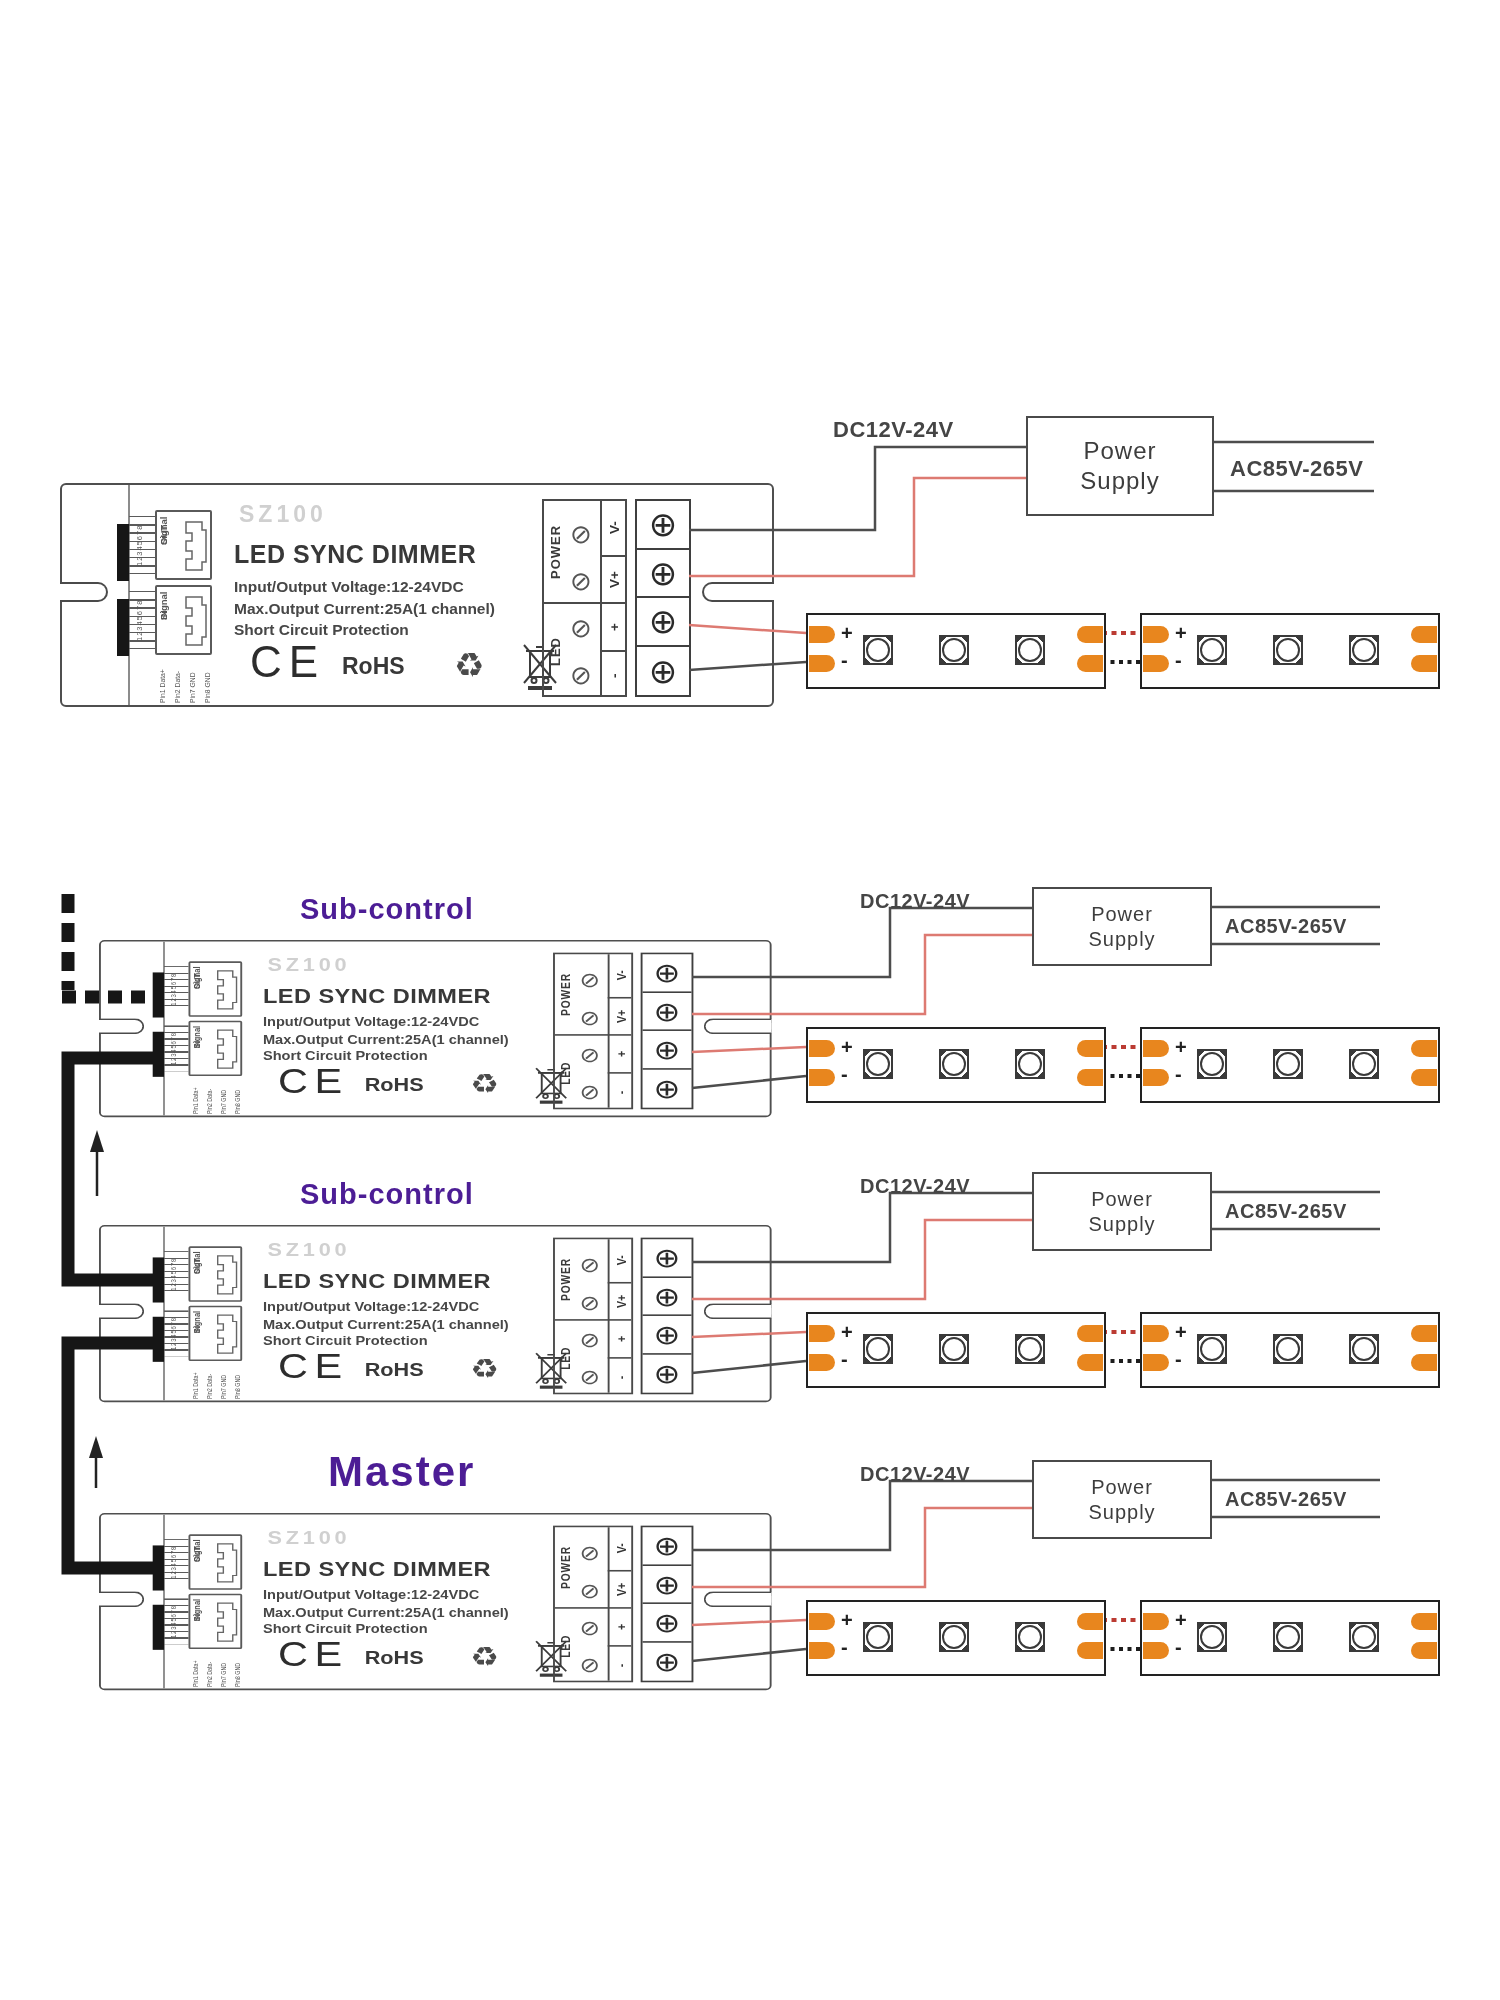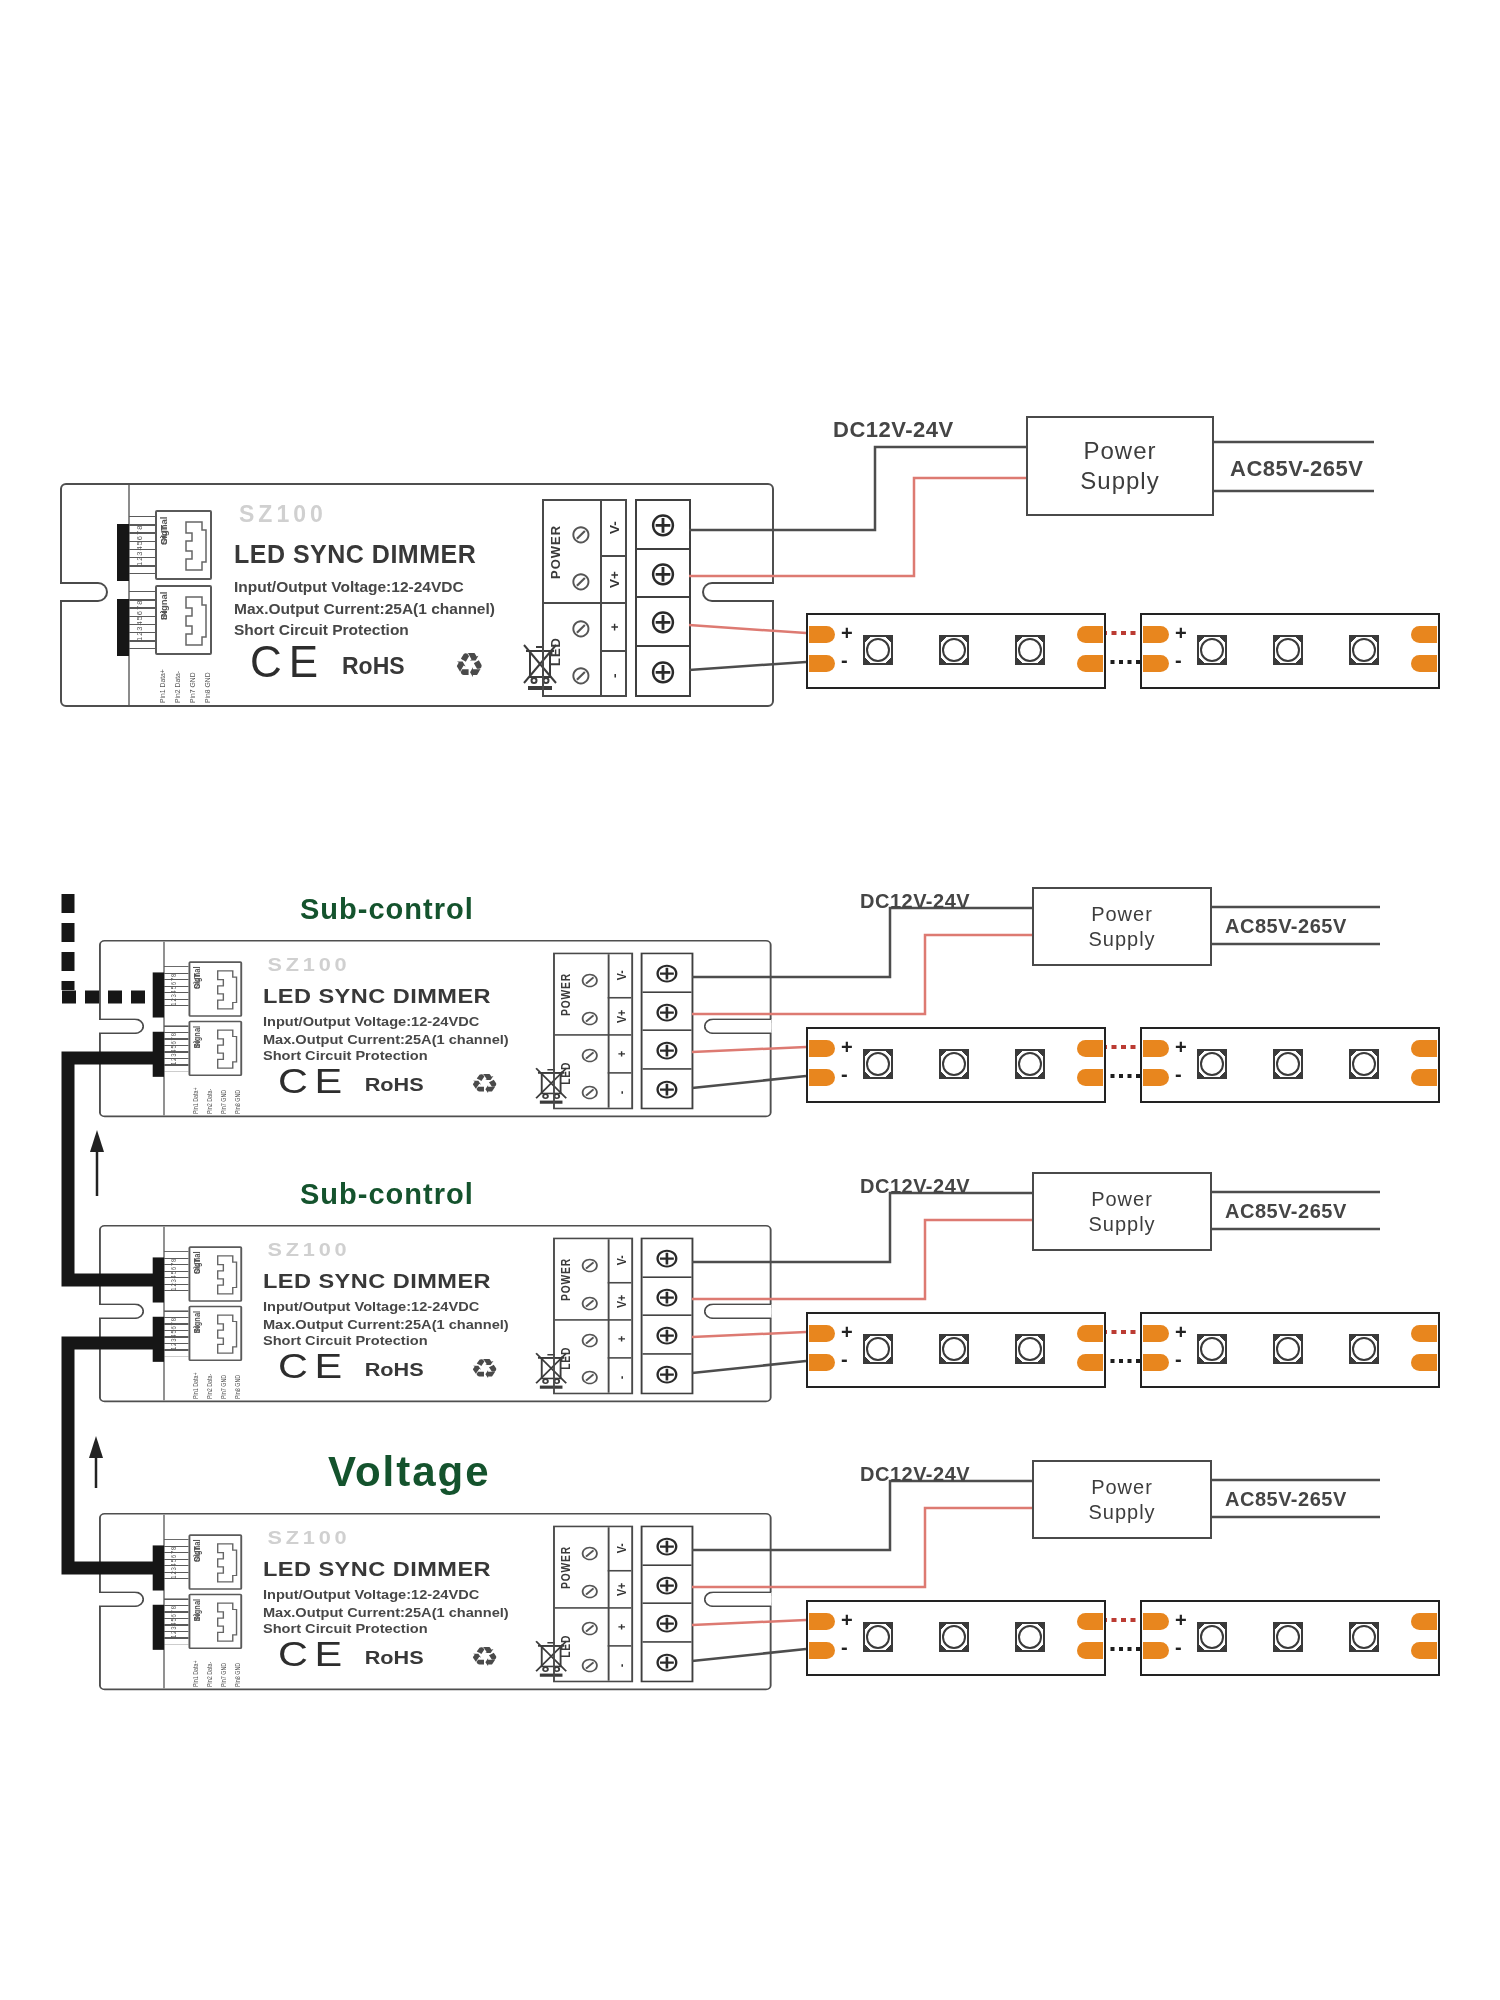--- a/index.html
+++ b/index.html
@@ -93,21 +93,21 @@
     linear-gradient(315deg,#3a3a3a 4px,transparent 4px);}
   .led i{display:block;position:absolute;left:1px;top:1px;right:1px;bottom:1px;
          border:2px solid #3a3a3a;border-radius:50%;}
   .led1{left:55px;} .led2{left:131px;} .led3{left:207px;}
   #s1a{left:806px;top:613px;} #s1b{left:1140px;top:613px;}
   #s2a{left:806px;top:1027px;} #s2b{left:1140px;top:1027px;}
   #s3a{left:806px;top:1312px;} #s3b{left:1140px;top:1312px;}
   #s4a{left:806px;top:1600px;} #s4b{left:1140px;top:1600px;}
 
   
-  .row-label{position:absolute;font-weight:700;color:#14532d;}
+  .row-label{position:absolute;font-weight:700;color:#4c1d95;}
   #lbl2{left:300px;top:893px;font-size:29px;letter-spacing:1px;}
   #lbl3{left:300px;top:1178px;font-size:29px;letter-spacing:1px;}
   #lbl4{left:328px;top:1448px;font-size:42px;letter-spacing:2px;}
   .vlab{position:absolute;font-weight:700;color:#454545;letter-spacing:0.5px;}
   #dc1{left:833px;top:417px;font-size:22px;} #ac1{left:1230px;top:456px;font-size:22px;}
   #dc2{left:860px;top:890px;font-size:20px;} #ac2{left:1225px;top:915px;font-size:20px;}
   #dc3{left:860px;top:1175px;font-size:20px;} #ac3{left:1225px;top:1200px;font-size:20px;}
   #dc4{left:860px;top:1463px;font-size:20px;} #ac4{left:1225px;top:1488px;font-size:20px;}
 
   svg.wires{position:absolute;left:0;top:0;}
@@ -441,21 +441,21 @@
   <div class="u-block">
     <span>⊕</span>
     <span>⊕</span>
     <span>⊕</span>
     <span>⊕</span>
   </div>
 </div>
 
   <div class="row-label" id="lbl2">Sub-control</div>
   <div class="row-label" id="lbl3">Sub-control</div>
-  <div class="row-label" id="lbl4">Voltage</div>
+  <div class="row-label" id="lbl4">Master</div>
 
   <svg class="wires" width="1500" height="2000" viewBox="0 0 1500 2000">
 
     <path d="M689 530 H875 V447 H1026" stroke="#4d4d4d" stroke-width="2.5" fill="none"></path>
     <path d="M689 576 H914 V478 H1026" stroke="#dd7a72" stroke-width="2.5" fill="none"></path>
     <path d="M1210 442 H1374 M1210 491 H1374" stroke="#4d4d4d" stroke-width="2.5" fill="none"></path>
     <path d="M689 625 L806 633" stroke="#dd7a72" stroke-width="2.5" fill="none"></path>
     <path d="M689 670 L806 662" stroke="#4d4d4d" stroke-width="2.5" fill="none"></path>
     <path d="M1102 633 H1140" stroke="#bb3b33" stroke-width="4" stroke-dasharray="5 4.5" fill="none"></path>
     <path d="M1102 662 H1140" stroke="#1d1d1d" stroke-width="4" stroke-dasharray="4 4.5" fill="none"></path>

